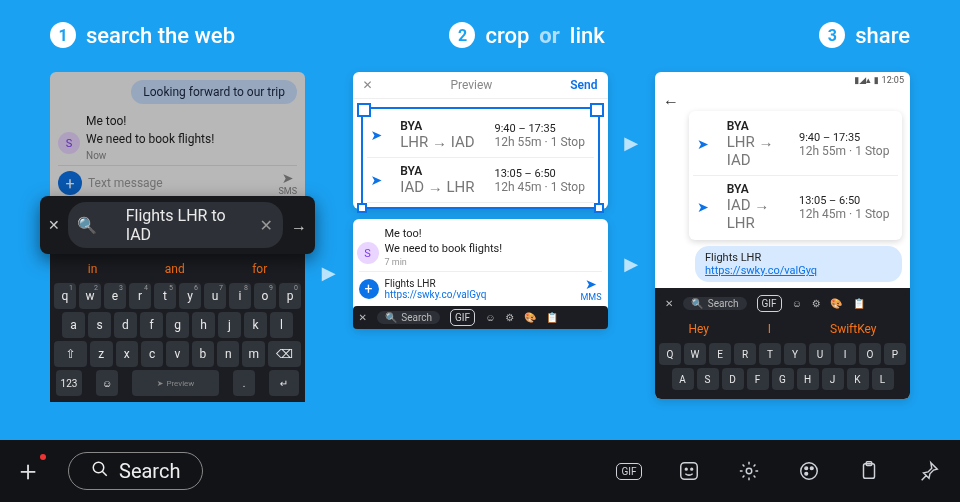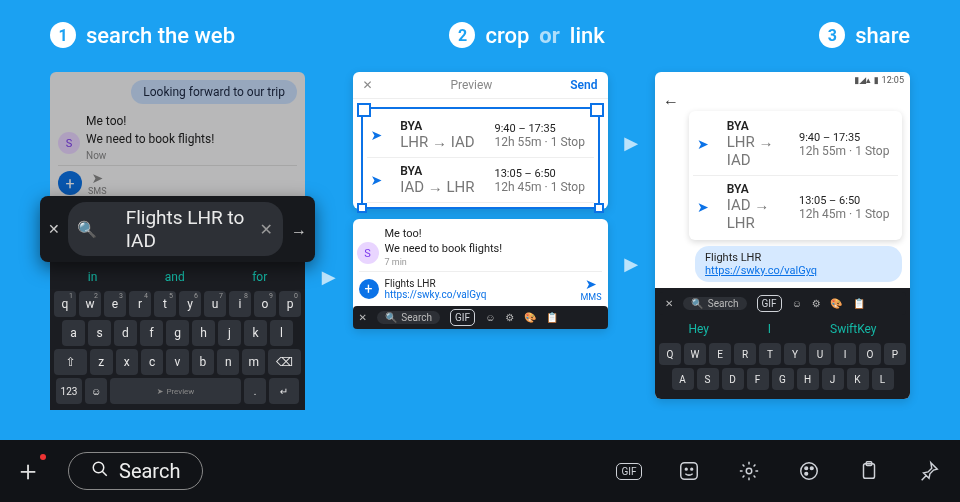--- a/index.html
+++ b/index.html
@@ -104,43 +104,43 @@
   }
   .search-overlay .x { color:#ccc; font-size:14px; }
   .search-pill {
     flex: 1;
     background: #2d3036;
     border-radius: 18px;
     padding: 4px 10px;
     display: flex; align-items: center; gap: 8px;
     color: #eaeaea;
   }
-  .search-pill .q { font-size: 19px; flex:1;padding-left:20px; }
+  .search-pill .q { font-size: 16px; flex:1;padding-left:20px; }
   .search-overlay .go { color:#ccc; font-size:16px; }
 
   .kbd {
     background: #1b1d22;
     padding: 4px 4px 6px 4px;
   }
   .sugg-row {
-    display: flex; color:#14b8a6; font-size:12px;
+    display: flex; color:#f97316; font-size:12px;
     justify-content: space-around;
     padding: 4px 0;
   }
   .key-row { display:flex; gap:3px; justify-content:center; margin:3px 0; }
   .key {
     background:#30343b; color:#e8e8e8;
     border-radius:4px;
     height:26px;
     display:flex; align-items:center; justify-content:center;
     position:relative; font-size:12px;
   }
   .key .sub { position:absolute; top:1px; right:3px; font-size:7px; color:#999;}
   .key.w10{width:23px;} .key.w15{width:34px;} .key.space{flex:1;}
-  .kbd-bottom { display:flex; gap:3px; margin:3px 0 0 0; padding: 0 2px;}
+  .kbd-bottom { display:flex; gap:14px; margin:3px 0 0 0; padding: 0 2px;}
   .kbd-bottom .key { font-size:10px; }
   .brand { color:#888; font-size:8px; display:flex; align-items:center; gap:3px;}
 
   
   .p2-card {
     background:#fff; border-radius:6px; color:#222;
     box-shadow: 0 3px 10px rgba(0,0,0,0.15);
     margin-bottom: 10px;
   }
   .p2-head {
@@ -268,20 +268,21 @@
       <div class="msg-line">
         <span>Me too!</span>
       </div>
       <div class="msg-line">
         <span class="avatar-s">S</span>
         <span>We need to book flights!</span>
       </div>
       <div class="msg-time">Now</div>
       <div class="compose">
         <div class="plus">+</div>
+        <div class="placeholder">Text message</div>
         <div class="sms">
           <span style="font-size:14px">➤</span>
           <span>SMS</span>
         </div>
       </div>
     </div>
 
     <div class="search-overlay">
       <span class="x">✕</span>
       <div class="search-pill">

